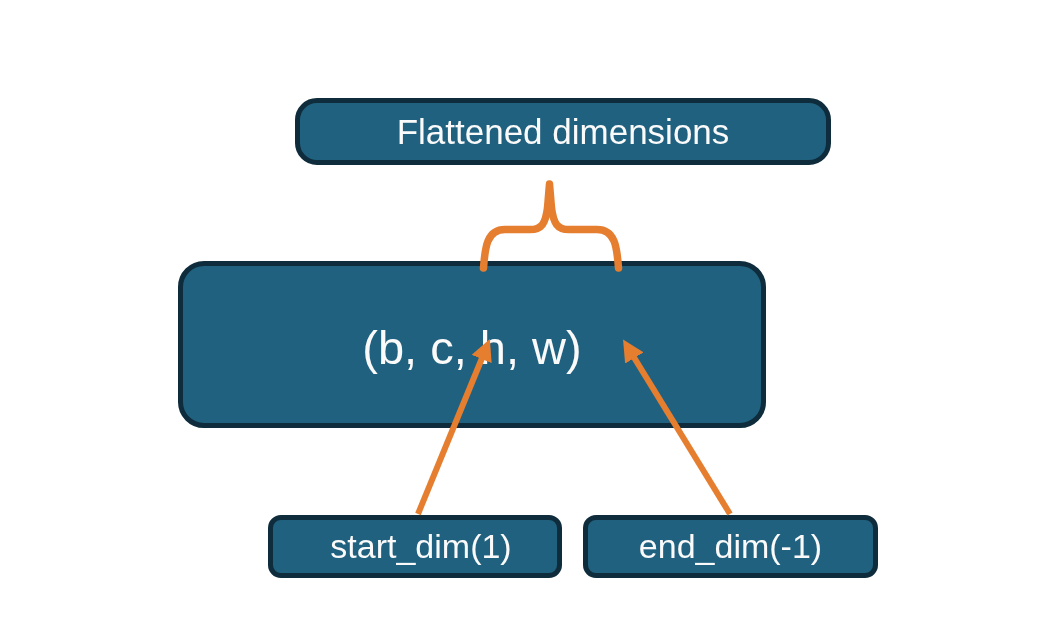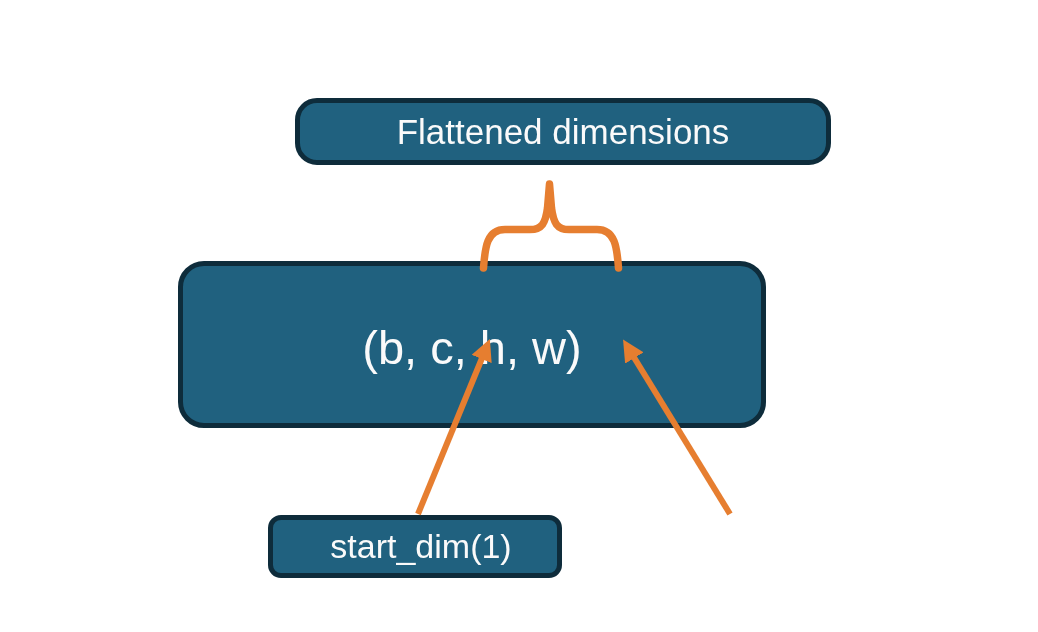--- a/index.html
+++ b/index.html
@@ -71,20 +71,23 @@
   </div>
 
   <div class="node node-main">
     <span>(b, c, h, w)</span>
   </div>
 
   <div class="node node-start">
     <span>start_dim(1)</span>
   </div>
 
+  <div class="node node-end">
+    <span>end_dim(-1)</span>
+  </div>
 
   <svg class="connector-layer" viewBox="0 0 1038 632" xmlns="http://www.w3.org/2000/svg">
     <defs>
       <marker id="arrowhead" viewBox="0 0 10 10" refX="6.5" refY="5" markerWidth="3.6" markerHeight="3.6" orient="auto">
         <path d="M0,0 L10,5 L0,10 Z" fill="#E67E30"></path>
       </marker>
     </defs>
 
     <path d="M 483.5 268
              C 485 247 487 229.5 505 229.5

